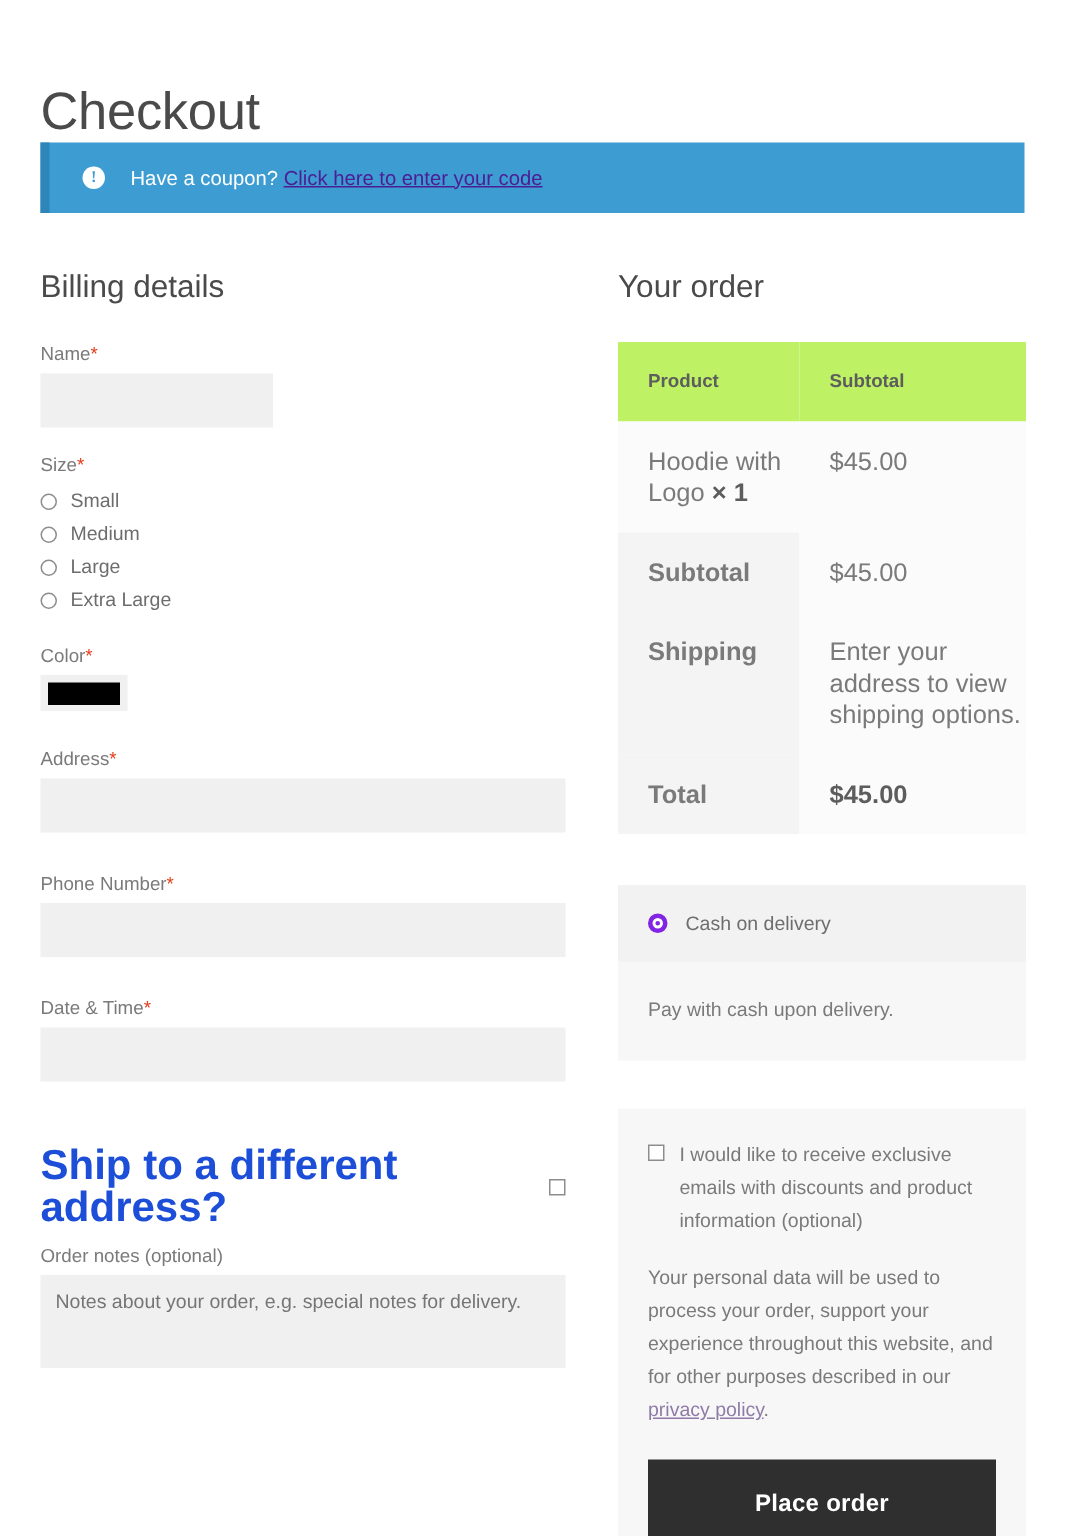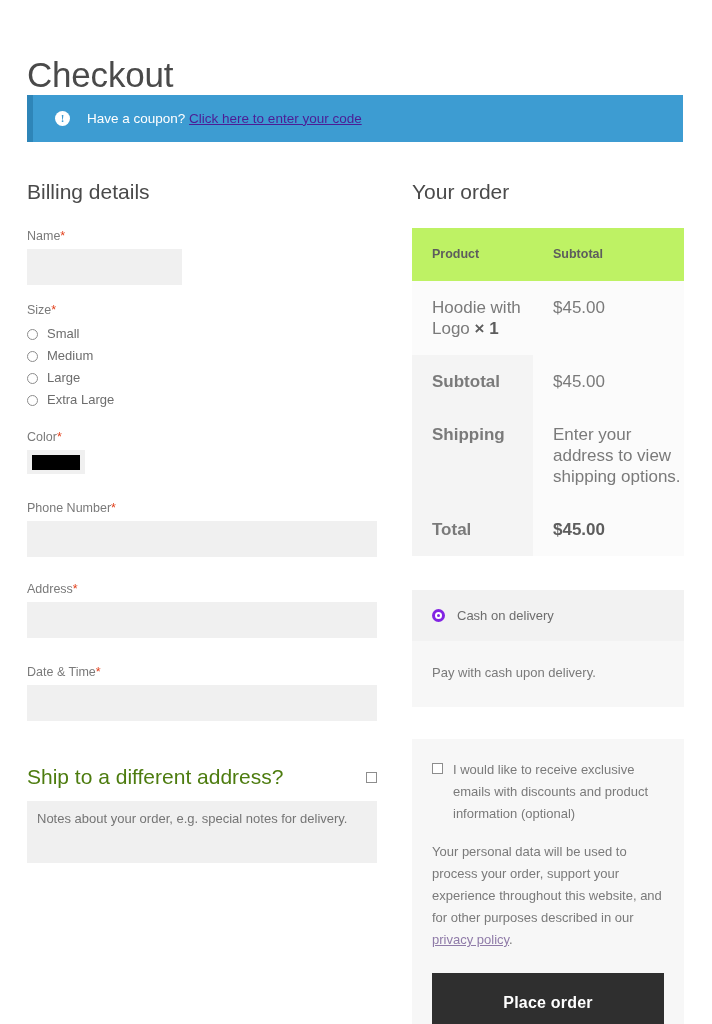--- a/index.html
+++ b/index.html
@@ -84,21 +84,21 @@
     display: flex; align-items: center; justify-content: center;
   }
   .swatch { width: 48px; height: 15px; background: #000000; }
 
   
   .shipto-row {
     display: flex; align-items: center; justify-content: space-between;
     margin-top: 42px; margin-bottom: 10px;
   }
   .shipto-title {
-    font-size: 21px; font-weight: 400; color: #4d7c0f; line-height: 28px;
+    font-size: 28px; font-weight: 700; color: #1d4ed8; line-height: 28px;
   }
   .checkbox-mark {
     width: 11px; height: 11px; border: 1px solid #8d8d8d;
     background: #fff; flex: 0 0 auto;
   }
 
   
   .notes-area {
     display: block; width: 100%; height: 62px;
     background: #f0f0f0; border: none; outline: none; resize: none;
@@ -225,47 +225,48 @@
 
     <div class="field">
       <label class="field-label">
         <span>Color</span><span class="req">*</span>
       </label>
       <div class="swatch-box">
         <span class="swatch"></span>
       </div>
     </div>
 
+    <div class="field" style="margin-top:24px;">
+      <label class="field-label">
+        <span>Address</span><span class="req">*</span>
+      </label>
+      <input class="text-input" type="text" placeholder="" style="">
+    </div>
+
     <div class="field" style="margin-top:26px;">
       <label class="field-label">
         <span>Phone Number</span><span class="req">*</span>
-      </label>
-      <input class="text-input" type="text" placeholder="" style="">
-    </div>
-
-    <div class="field" style="margin-top:24px;">
-      <label class="field-label">
-        <span>Address</span><span class="req">*</span>
       </label>
       <input class="text-input" type="text" placeholder="" style="">
     </div>
 
     <div class="field" style="margin-top:26px;">
       <label class="field-label">
         <span>Date &amp; Time</span><span class="req">*</span>
       </label>
       <input class="text-input" type="text" placeholder="" style="">
     </div>
 
     <div class="shipto-row">
       <span class="shipto-title">Ship to a different address?</span>
       <span class="checkbox-mark"></span>
     </div>
 
     <div class="field">
+      <label class="field-label">Order notes (optional)</label>
       <textarea class="notes-area" placeholder="Notes about your order, e.g. special notes for delivery." style=""></textarea>
     </div>
 
   </div>
 
   <div class="col-right">
 
     <h2 class="section-heading">Your order</h2>
 
     <table class="order-table">

